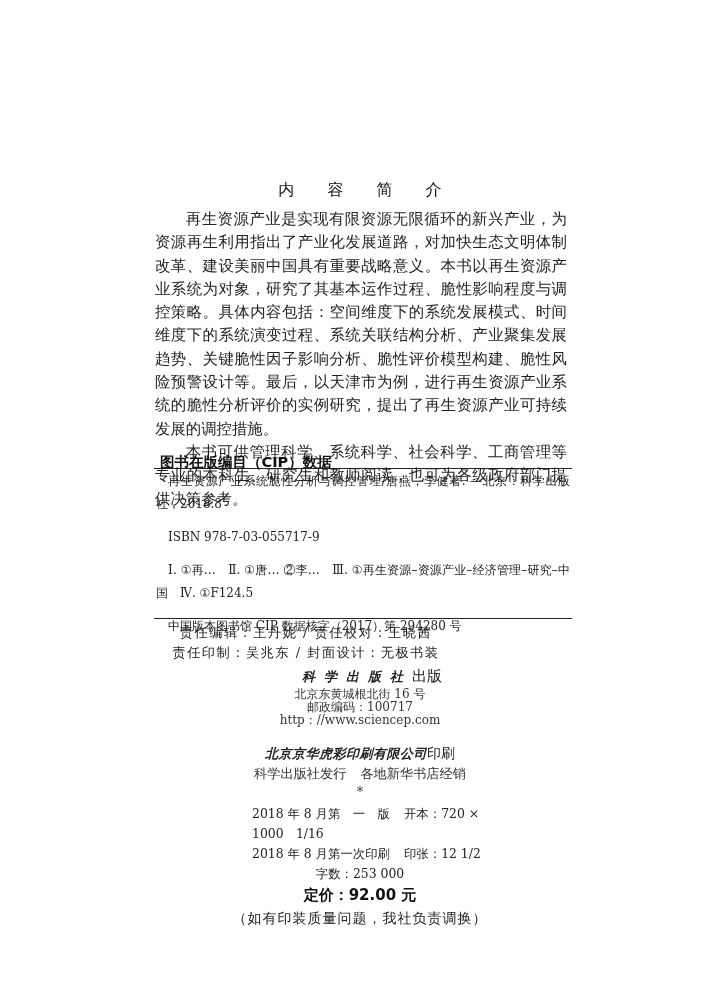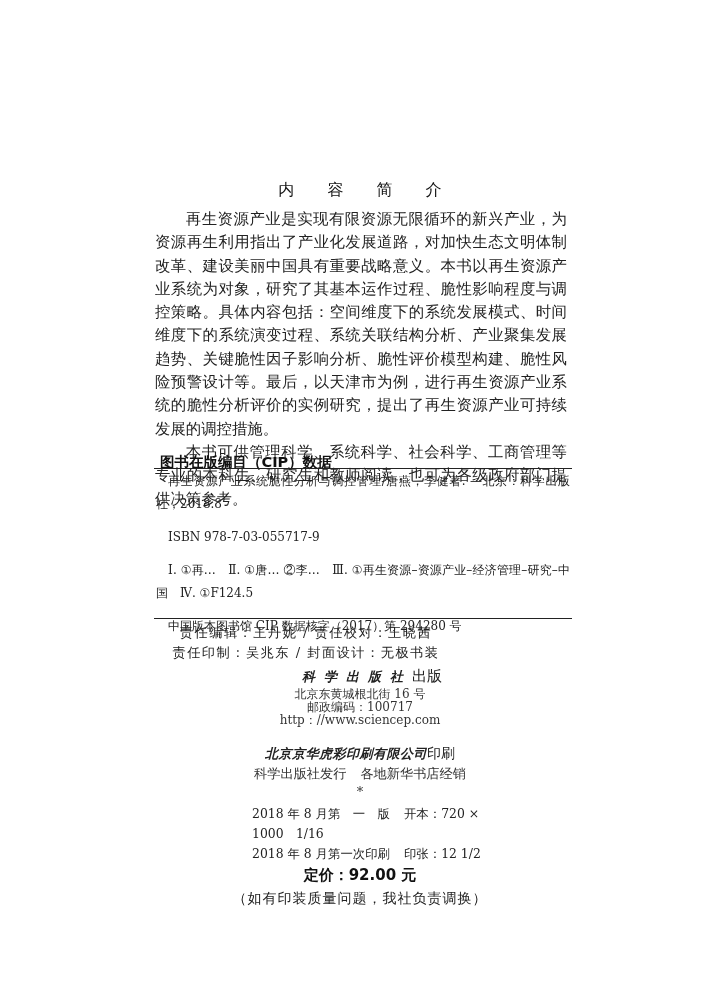--- a/index.html
+++ b/index.html
@@ -208,15 +208,16 @@
   <div class="star">*</div>
 
   <div class="spec-block">
     <div class="spec-row">
       <span>2018 年 8 月第　一　版</span><span class="gap"></span><span>开本：720 × 1000　1/16</span>
     </div>
     <div class="spec-row">
       <span>2018 年 8 月第一次印刷</span><span class="gap"></span><span>印张：12 1/2</span>
     </div>
   </div>
+  <div class="wordcount">字数：253 000</div>
   <div class="price">定价：92.00 元</div>
   <div class="notice">（如有印装质量问题，我社负责调换）</div>
 </div>
 
 </body></html>

